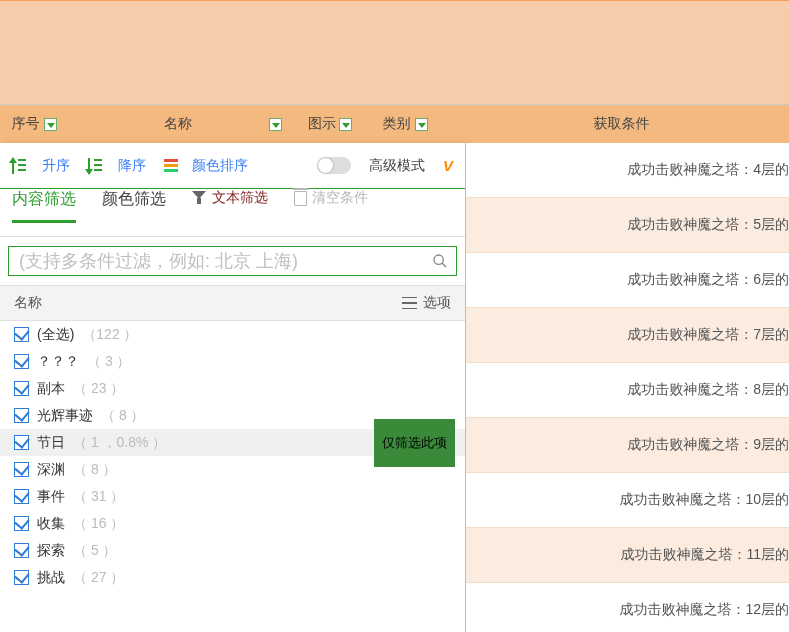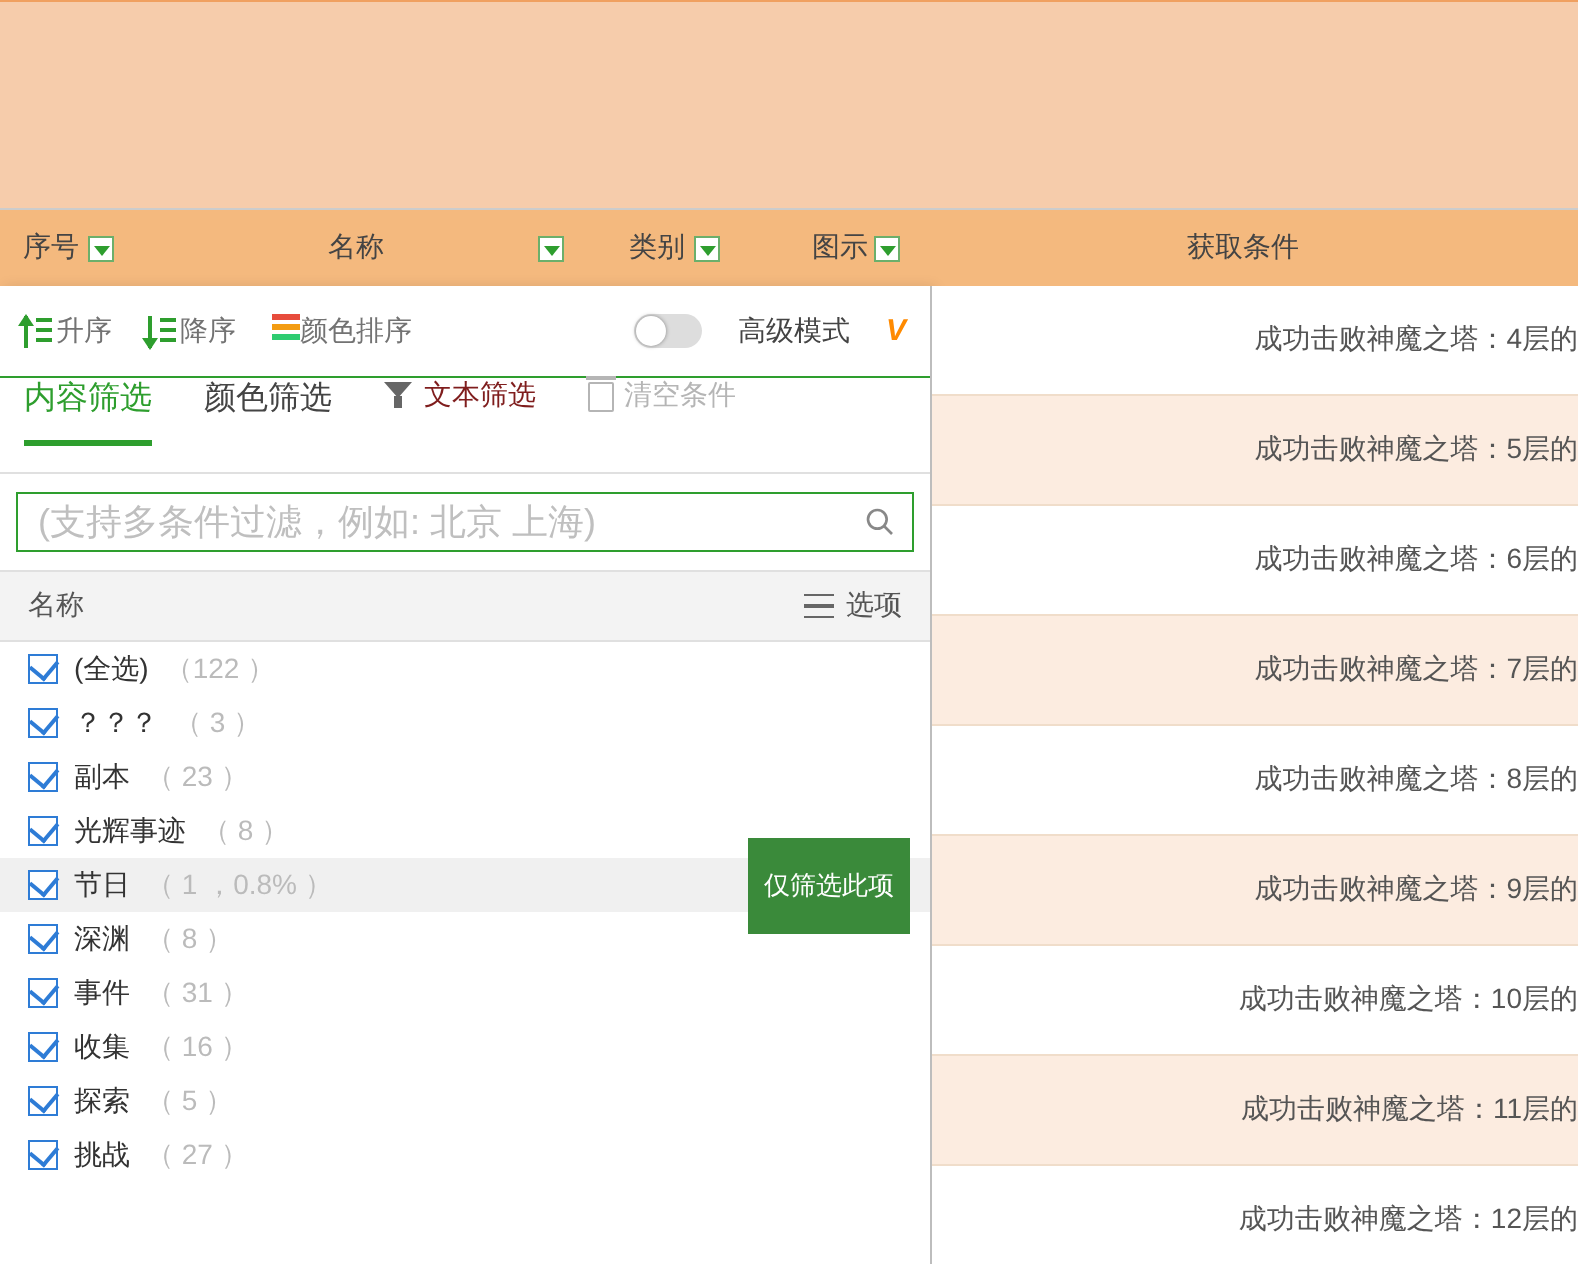--- a/index.html
+++ b/index.html
@@ -4,21 +4,21 @@
 <style>
 *{box-sizing:border-box;margin:0;padding:0;font-family:"Microsoft YaHei",Arial,sans-serif}
 body{width:789px;height:632px;overflow:hidden;background:#fff;position:relative;font-size:14px;color:#333}
 .header-bar{height:105px;background:#f6ccab;border-top:1px solid #f0a060;border-bottom:1px solid #ccc}
 .col-head{height:38px;background:#f4b97e;display:flex;align-items:center;position:relative}
 .ch-cell{height:38px;display:flex;align-items:center;justify-content:center;color:#444;font-size:14px;position:relative}
 .drop-arrow{width:13px;height:13px;background:#fff;border:1px solid #6baf6b;position:relative;margin-left:4px}
 .drop-arrow:after{content:"";position:absolute;left:2px;top:4px;border-left:4px solid transparent;border-right:4px solid transparent;border-top:5px solid #2e9e2e}
 .filter-panel{position:absolute;left:0;top:143px;width:466px;height:489px;background:#fff;border-right:1px solid #bdbdbd;box-shadow:2px 0 6px rgba(0,0,0,.1)}
 .fp-top{height:46px;border-bottom:1px solid #2e9e2e;display:flex;align-items:center;padding:0 12px;gap:18px}
-.sort-btn{display:flex;align-items:flex-start;gap:0;color:#737373;cursor:pointer}
+.sort-btn{display:flex;align-items:flex-end;gap:14px;color:#3b82f6;cursor:pointer}
 .sort-btn .ic{width:16px;height:18px;position:relative}
 .ic-asc:before,.ic-desc:before{content:"";position:absolute;left:0;top:1px;width:2px;height:16px;background:#2e9e2e}
 .ic-asc:after{content:"";position:absolute;left:-3px;top:0;border-left:4px solid transparent;border-right:4px solid transparent;border-bottom:6px solid #2e9e2e}
 .ic-desc:after{content:"";position:absolute;left:-3px;bottom:0;border-left:4px solid transparent;border-right:4px solid transparent;border-top:6px solid #2e9e2e}
 .ic-asc span,.ic-desc span{position:absolute;left:6px;top:2px;width:8px;height:2px;background:#2e9e2e;box-shadow:0 5px 0 #2e9e2e,0 10px 0 #2e9e2e}
 .color-sort-ic{width:14px;height:16px;display:flex;flex-direction:column;gap:2px}
 .color-sort-ic i{height:3px;width:14px}
 .toggle{width:34px;height:17px;border-radius:9px;background:#ddd;position:relative;margin-left:auto}
 .toggle:after{content:"";position:absolute;left:1px;top:1px;width:15px;height:15px;border-radius:50%;background:#fff;box-shadow:0 0 2px rgba(0,0,0,.4)}
 .adv-label{color:#444}
@@ -43,47 +43,47 @@
 .opt-ic{display:flex;align-items:center;gap:6px;cursor:pointer}
 .ham{width:15px;height:12px;border-top:1.5px solid #666;border-bottom:1.5px solid #666;position:relative}
 .ham:before{content:"";position:absolute;left:0;top:4px;width:100%;height:1.5px;background:#666}
 .filter-list{overflow:auto}
 .fl-row{height:27px;display:flex;align-items:center;padding:0 14px;gap:8px;position:relative}
 .fl-row.hover{background:#f0f0f0}
 .cb{width:15px;height:15px;border:1px solid #2e7cd6;background:#fff;position:relative;flex-shrink:0}
 .cb.checked:after{content:"";position:absolute;left:2px;top:-1px;width:8px;height:10px;border-right:2px solid #2e7cd6;border-bottom:2px solid #2e7cd6;transform:rotate(40deg)}
 .fl-label{color:#333}
 .fl-count{color:#bbb}
-.only-btn{position:absolute;right:10px;background:#3a8a3a;color:#ffffff;padding:15px 8px;font-size:13px;cursor:pointer}
+.only-btn{position:absolute;right:10px;background:#3a8a3a;color:#000000;padding:15px 8px;font-size:13px;cursor:pointer}
 .data-rows{position:absolute;left:466px;top:143px;right:0;height:477px}
 .dr{height:55px;display:flex;align-items:center;justify-content:flex-end;padding-right:0;border-bottom:1px solid #f0ddca;color:#555;font-size:14px;white-space:nowrap;overflow:hidden}
 .dr:nth-child(odd){background:#fff}
 .dr:nth-child(even){background:#fcece0}
 </style>
 </head>
 <body>
 
 <div class="header-bar"></div>
 
 <div class="col-head">
   <div class="ch-cell" style="width:68px">
     <span>序号</span>
     <span class="drop-arrow"></span>
   </div>
   <div class="ch-cell" style="width:220px">
     <span>名称</span>
     <span class="drop-arrow" style="position:absolute;right:6px"></span>
   </div>
+  <div class="ch-cell" style="width:68px">
+    <span>图示</span>
+    <span class="drop-arrow" style="position:absolute;right:4px"></span>
+  </div>
   <div class="ch-cell" style="width:98px">
     <span>类别</span>
     <span class="drop-arrow"></span>
-  </div>
-  <div class="ch-cell" style="width:68px">
-    <span>图示</span>
-    <span class="drop-arrow" style="position:absolute;right:4px"></span>
   </div>
   <div class="ch-cell" style="flex:1">
     <span>获取条件</span>
   </div>
 </div>
 
 <div class="filter-panel">
   <div class="fp-top">
     <div class="sort-btn">
       <span class="ic ic-asc">

